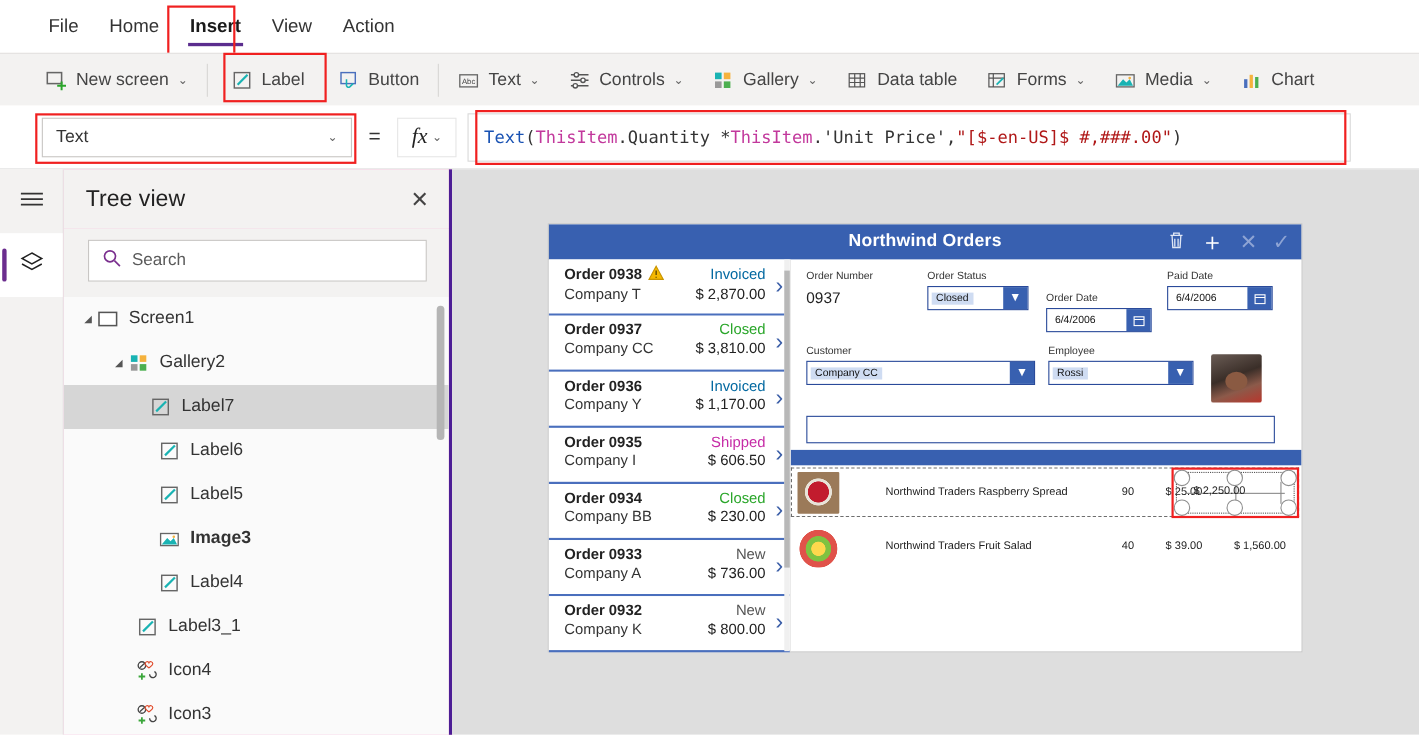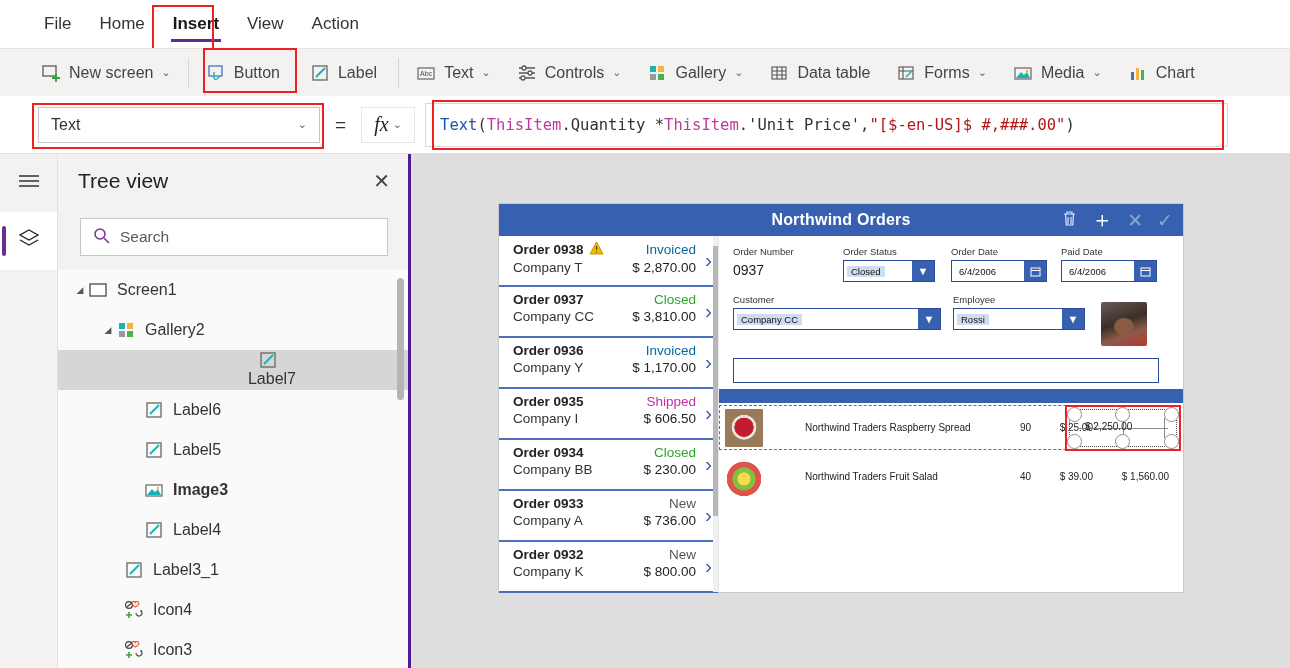--- a/index.html
+++ b/index.html
@@ -260,38 +260,38 @@
             <rect x="2" y="3" width="13" height="10" fill="none" stroke="#666" stroke-width="1.4"></rect>
             <path d="M11 15h8M15 11v8" stroke="#2aa62a" stroke-width="1.8"></path>
           </svg>
       </span>
       <span>New screen</span>
       <span class="caret">⌄</span>
     </div>
 
     <div class="rb-sep"></div>
 
+    <div class="rb-item" style="padding:0 17px;">
+      <span class="ic">
+        <svg width="20" height="20" viewBox="0 0 20 20">
+            <rect x="3" y="3" width="14" height="14" fill="none" stroke="#666" stroke-width="1.3"></rect>
+            <path d="M6 14L15 5" stroke="#19b3b3" stroke-width="2"></path>
+          </svg>
+      </span>
+      <span>Label</span>
+    </div>
+
     <div class="rb-item">
       <span class="ic">
         <svg width="20" height="20" viewBox="0 0 20 20">
             <rect x="3" y="3" width="13" height="10" fill="none" stroke="#4a6fbd" stroke-width="1.3"></rect>
             <path d="M8 9v6a2 2 0 003 1l3-3" fill="none" stroke="#19b3b3" stroke-width="1.4"></path>
           </svg>
       </span>
       <span>Button</span>
-    </div>
-
-    <div class="rb-item" style="padding:0 17px;">
-      <span class="ic">
-        <svg width="20" height="20" viewBox="0 0 20 20">
-            <rect x="3" y="3" width="14" height="14" fill="none" stroke="#666" stroke-width="1.3"></rect>
-            <path d="M6 14L15 5" stroke="#19b3b3" stroke-width="2"></path>
-          </svg>
-      </span>
-      <span>Label</span>
     </div>
 
     <div class="rb-sep"></div>
 
     <div class="rb-item">
       <span class="ic">
         <svg width="20" height="20" viewBox="0 0 20 20">
             <rect x="2" y="5" width="16" height="11" fill="none" stroke="#666" stroke-width="1.2"></rect>
             <text x="10" y="13" font-size="7" fill="#444" text-anchor="middle" font-family="sans-serif">Abc</text>
           </svg>
@@ -451,21 +451,21 @@
           <svg width="20" height="20" viewBox="0 0 20 20">
               <rect x="3" y="3" width="6" height="6" fill="#19b3b3"></rect>
               <rect x="11" y="3" width="6" height="6" fill="#f5b23d"></rect>
               <rect x="3" y="11" width="6" height="6" fill="#999"></rect>
               <rect x="11" y="11" width="6" height="6" fill="#4caf50"></rect>
             </svg>
         </span>
         <span>Gallery2</span>
       </div>
 
-      <div class="tnode sel" style="padding-left:78px;flex-direction:column;">
+      <div class="tnode sel" style="padding-left:78px;">
         <span class="ic" style="margin-right:9px;">
           <svg width="20" height="20" viewBox="0 0 20 20">
               <rect x="3" y="3" width="14" height="14" fill="none" stroke="#666" stroke-width="1.3"></rect>
               <path d="M6 14L15 5" stroke="#19b3b3" stroke-width="2"></path>
             </svg>
         </span>
         <span>Label7</span>
       </div>
 
       <div class="tnode" style="padding-left:86px;">
@@ -677,21 +677,21 @@
                 <span class="flab">Order Number</span>
                 <span class="fval-plain">0937</span>
               </div>
               <div class="fld" style="width:108px;">
                 <span class="flab">Order Status</span>
                 <div class="combo" style="width:92px;">
                   <span class="v">Closed</span>
                   <span class="btn">▼</span>
                 </div>
               </div>
-              <div class="fld" style="width:110px;">
+              <div class="fld" style="width:110px;margin-top:20px;">
                 <span class="flab">Order Date</span>
                 <div class="combo" style="width:96px;">
                   <span class="v" style="background:transparent;">6/4/2006</span>
                   <span class="btn">
                     <svg width="11" height="11" viewBox="0 0 11 11" fill="none" stroke="#fff" stroke-width="1">
                         <rect x="1" y="2" width="9" height="8"></rect>
                         <path d="M1 4.5h9"></path>
                       </svg>
                   </span>
                 </div>

